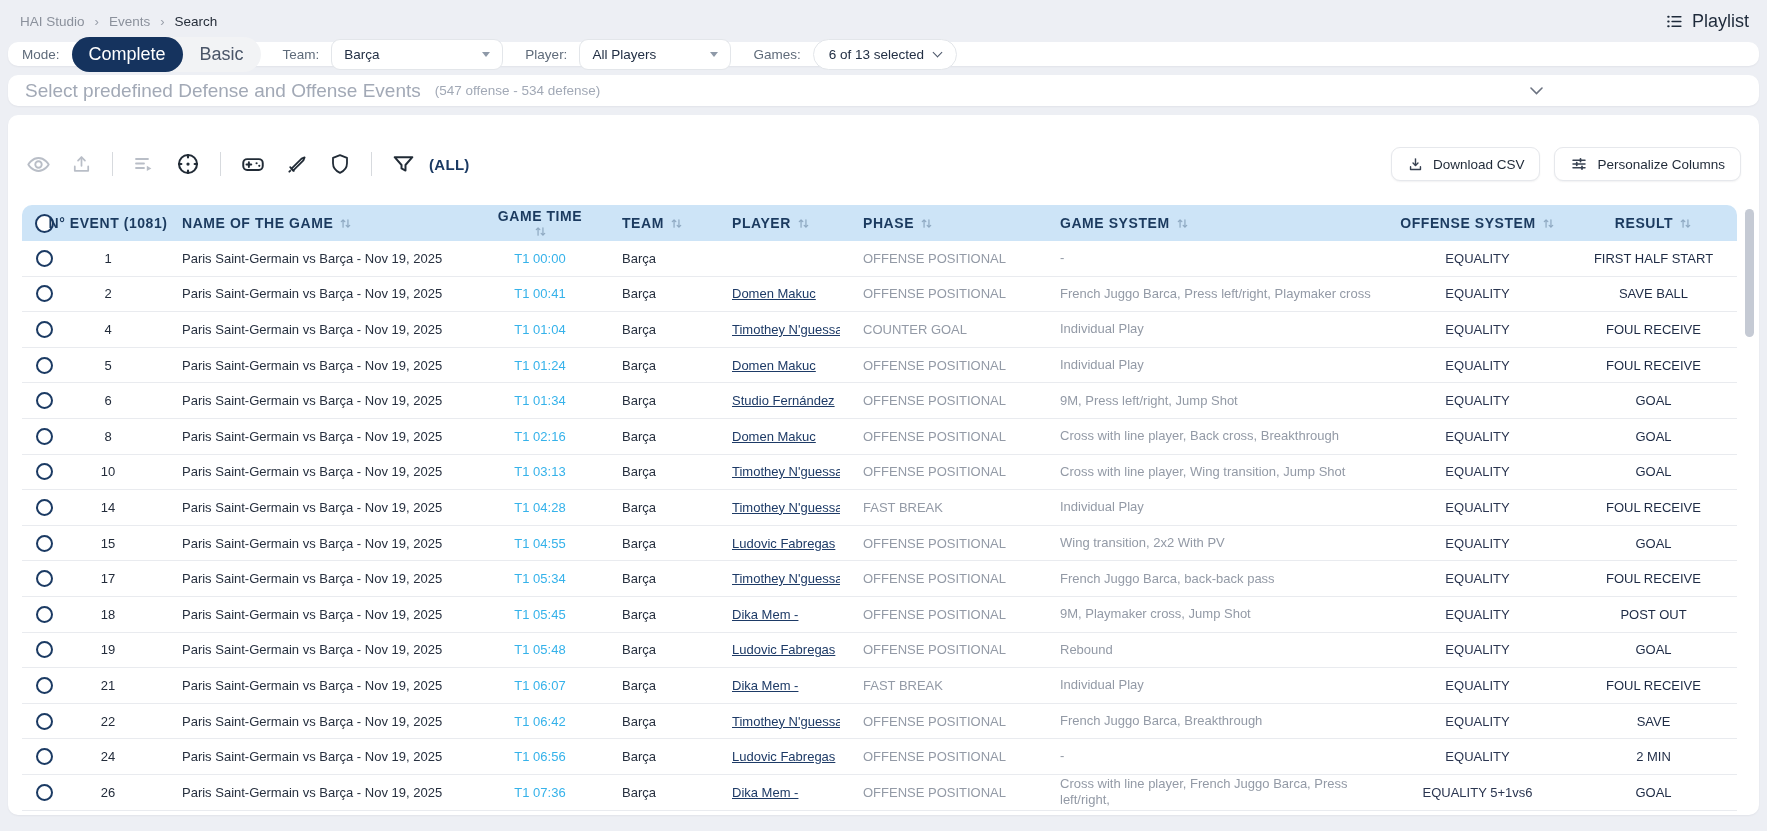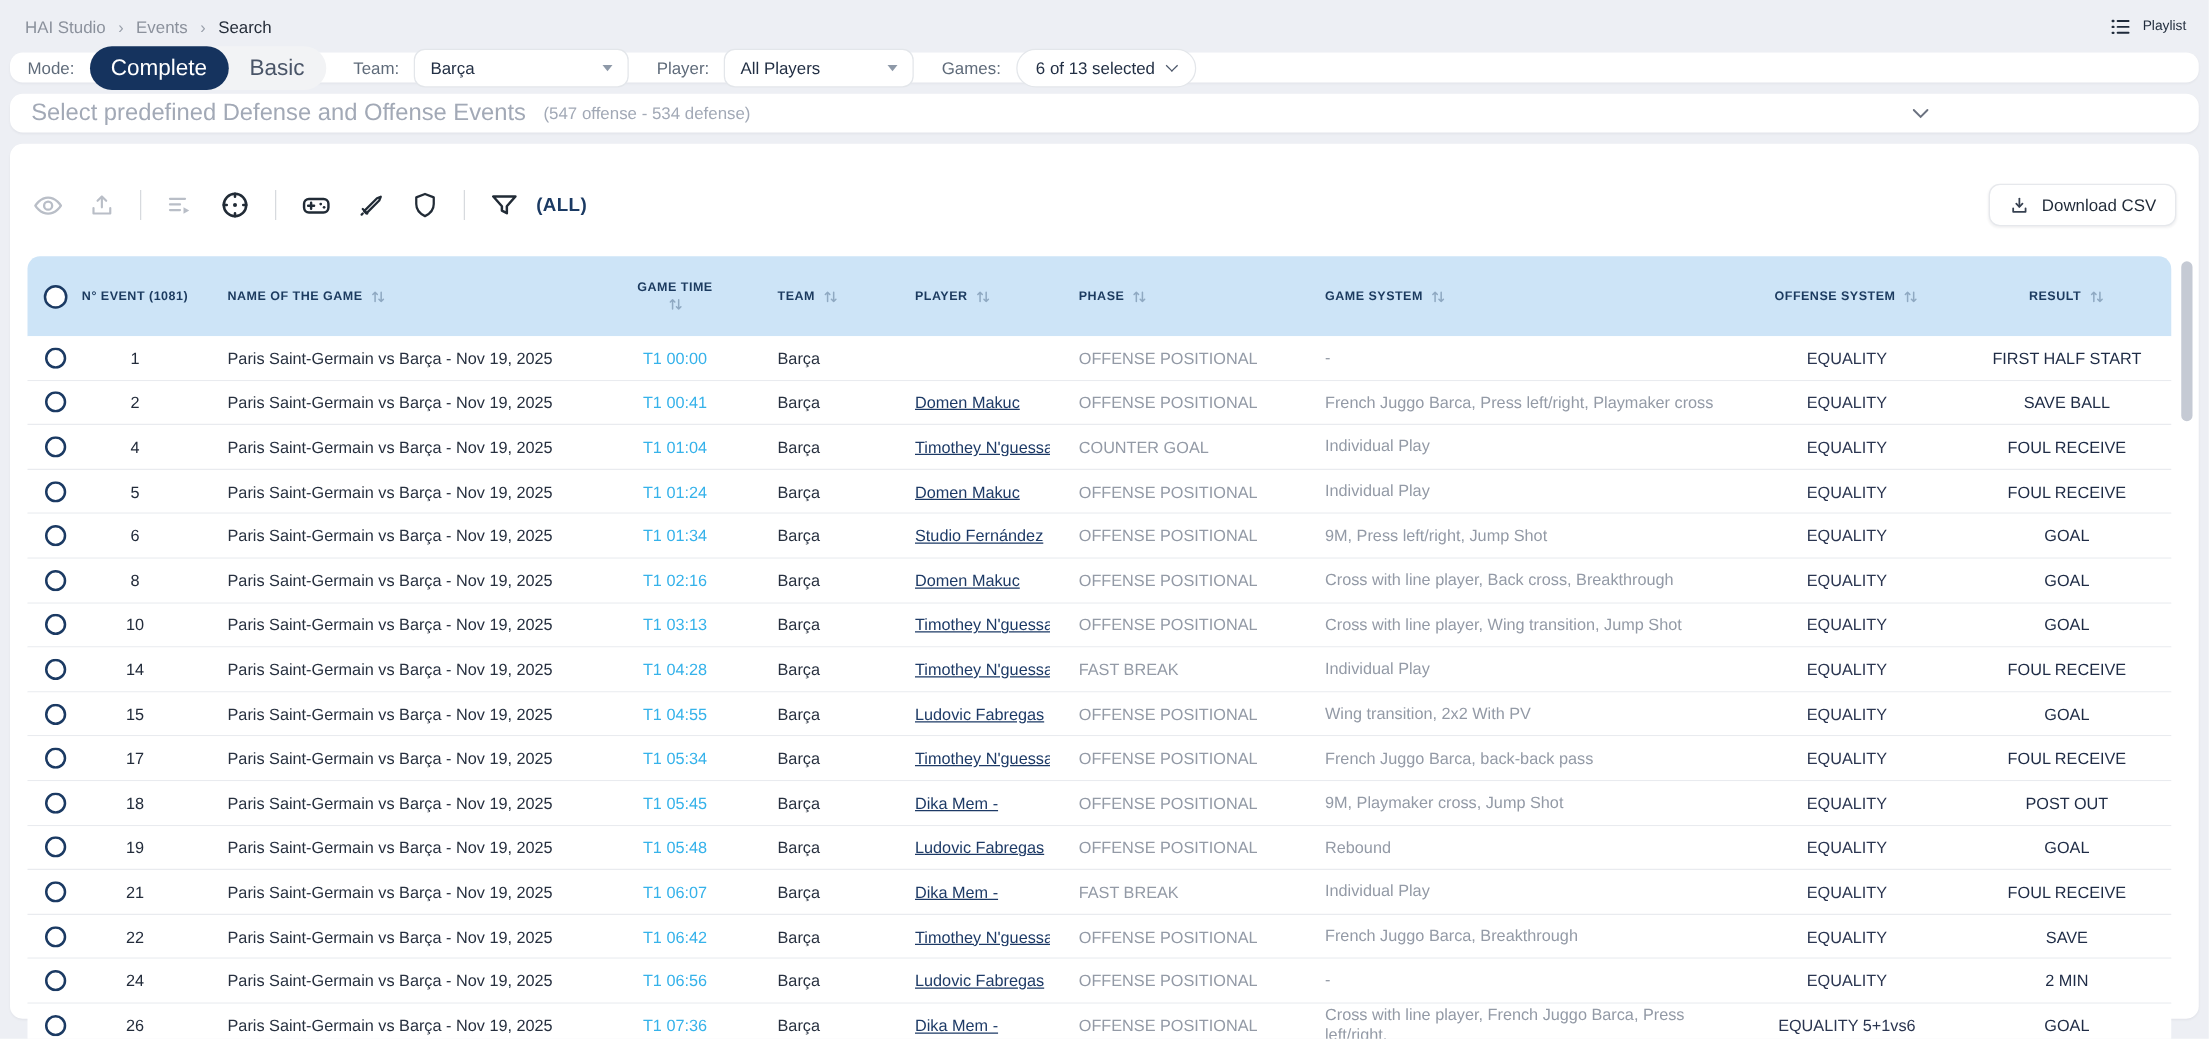--- a/index.html
+++ b/index.html
@@ -14,21 +14,21 @@
 
   
   .topbar {
     height:42px; display:flex; align-items:center; justify-content:space-between;
     padding:0 18px 0 20px;
   }
   .breadcrumb { display:flex; align-items:center; gap:10px; font-size:13.5px; }
   .crumb { color:#8b919c; cursor:pointer; }
   .crumb.current { color:#262e3a; font-weight:500; }
   .crumb-sep { color:#9aa0ab; font-size:13px; }
-  .playlist-btn { display:flex; align-items:center; gap:8px; color:#1e2a3a; font-size:11px; font-weight:500; cursor:pointer; }
+  .playlist-btn { display:flex; align-items:center; gap:8px; color:#1e2a3a; font-size:18px; font-weight:500; cursor:pointer; }
   .playlist-btn svg { stroke:#1e2a3a; }
 
   
   .card {
     background:#fff; border-radius:10px; margin:0 8px 9px 8px;
     box-shadow:0 1px 2px rgba(16,24,40,.05);
   }
 
   
   .filters-card { height:24px; display:flex; align-items:center; padding:0 14px; gap:12px; }
@@ -78,22 +78,22 @@
   .btn svg { stroke:#374151; }
 
   
   .table { margin:0 22px 0 14px; }
   .grid-row {
     display:grid;
     grid-template-columns:44px 84px 350px 80px 120px 140px 200px 345px 185px 1fr;
     align-items:center;
   }
   .thead {
-    background:#cde4f7; border-radius:10px 10px 0 0; height:64px;
-    color:#1b3a5f; font-weight:700; font-size:10px; letter-spacing:.04em;
+    background:#cde4f7; border-radius:10px 10px 0 0; height:36px;
+    color:#1b3a5f; font-weight:700; font-size:14px; letter-spacing:.04em;
   }
   .th { display:flex; align-items:center; gap:6px; white-space:nowrap; cursor:pointer; }
   .th.center { justify-content:center; }
   .th.stack { flex-direction:column; gap:1px; justify-content:center; }
   .sort svg { stroke:#8fa9c2; }
   .radio { width:17px; height:17px; border:2px solid #1b3a63; border-radius:50%; background:#fff; display:inline-block; cursor:pointer; }
   .radio.head { width:19px; height:19px; border-width:2.5px; }
   .c-check { display:flex; justify-content:center; }
 
   .trow { height:35.6px; border-bottom:1px solid #e9ebef; background:#fff; }
@@ -232,20 +232,29 @@
       <button class="btn">
         <span>
           <svg width="17" height="17" viewBox="0 0 24 24" fill="none" stroke-width="2" stroke-linecap="round" stroke-linejoin="round">
             <path d="M5 15v4h14v-4"></path>
               <path d="M12 4v9"></path>
               <path d="M8.5 9.8 12 13.3 15.5 9.8"></path>
           </svg>
         </span>
         <span>Download CSV</span>
       </button>
+      <button class="btn">
+        <span>
+          <svg width="18" height="18" viewBox="0 0 24 24" fill="none" stroke-width="2" stroke-linecap="round">
+            <path d="M4 7h16M4 12h16M4 17h16"></path>
+            <path d="M14 5.2v3.6M9 10.2v3.6M16 15.2v3.6" stroke-width="2.4"></path>
+          </svg>
+        </span>
+        <span>Personalize Columns</span>
+      </button>
     </div>
   </div>
 
   <div class="table">
     <div class="grid-row thead">
       <div class="c-check">
           <span class="radio head"></span>
         </div>
       <div class="th center">
         <span>N° EVENT (1081)</span>

